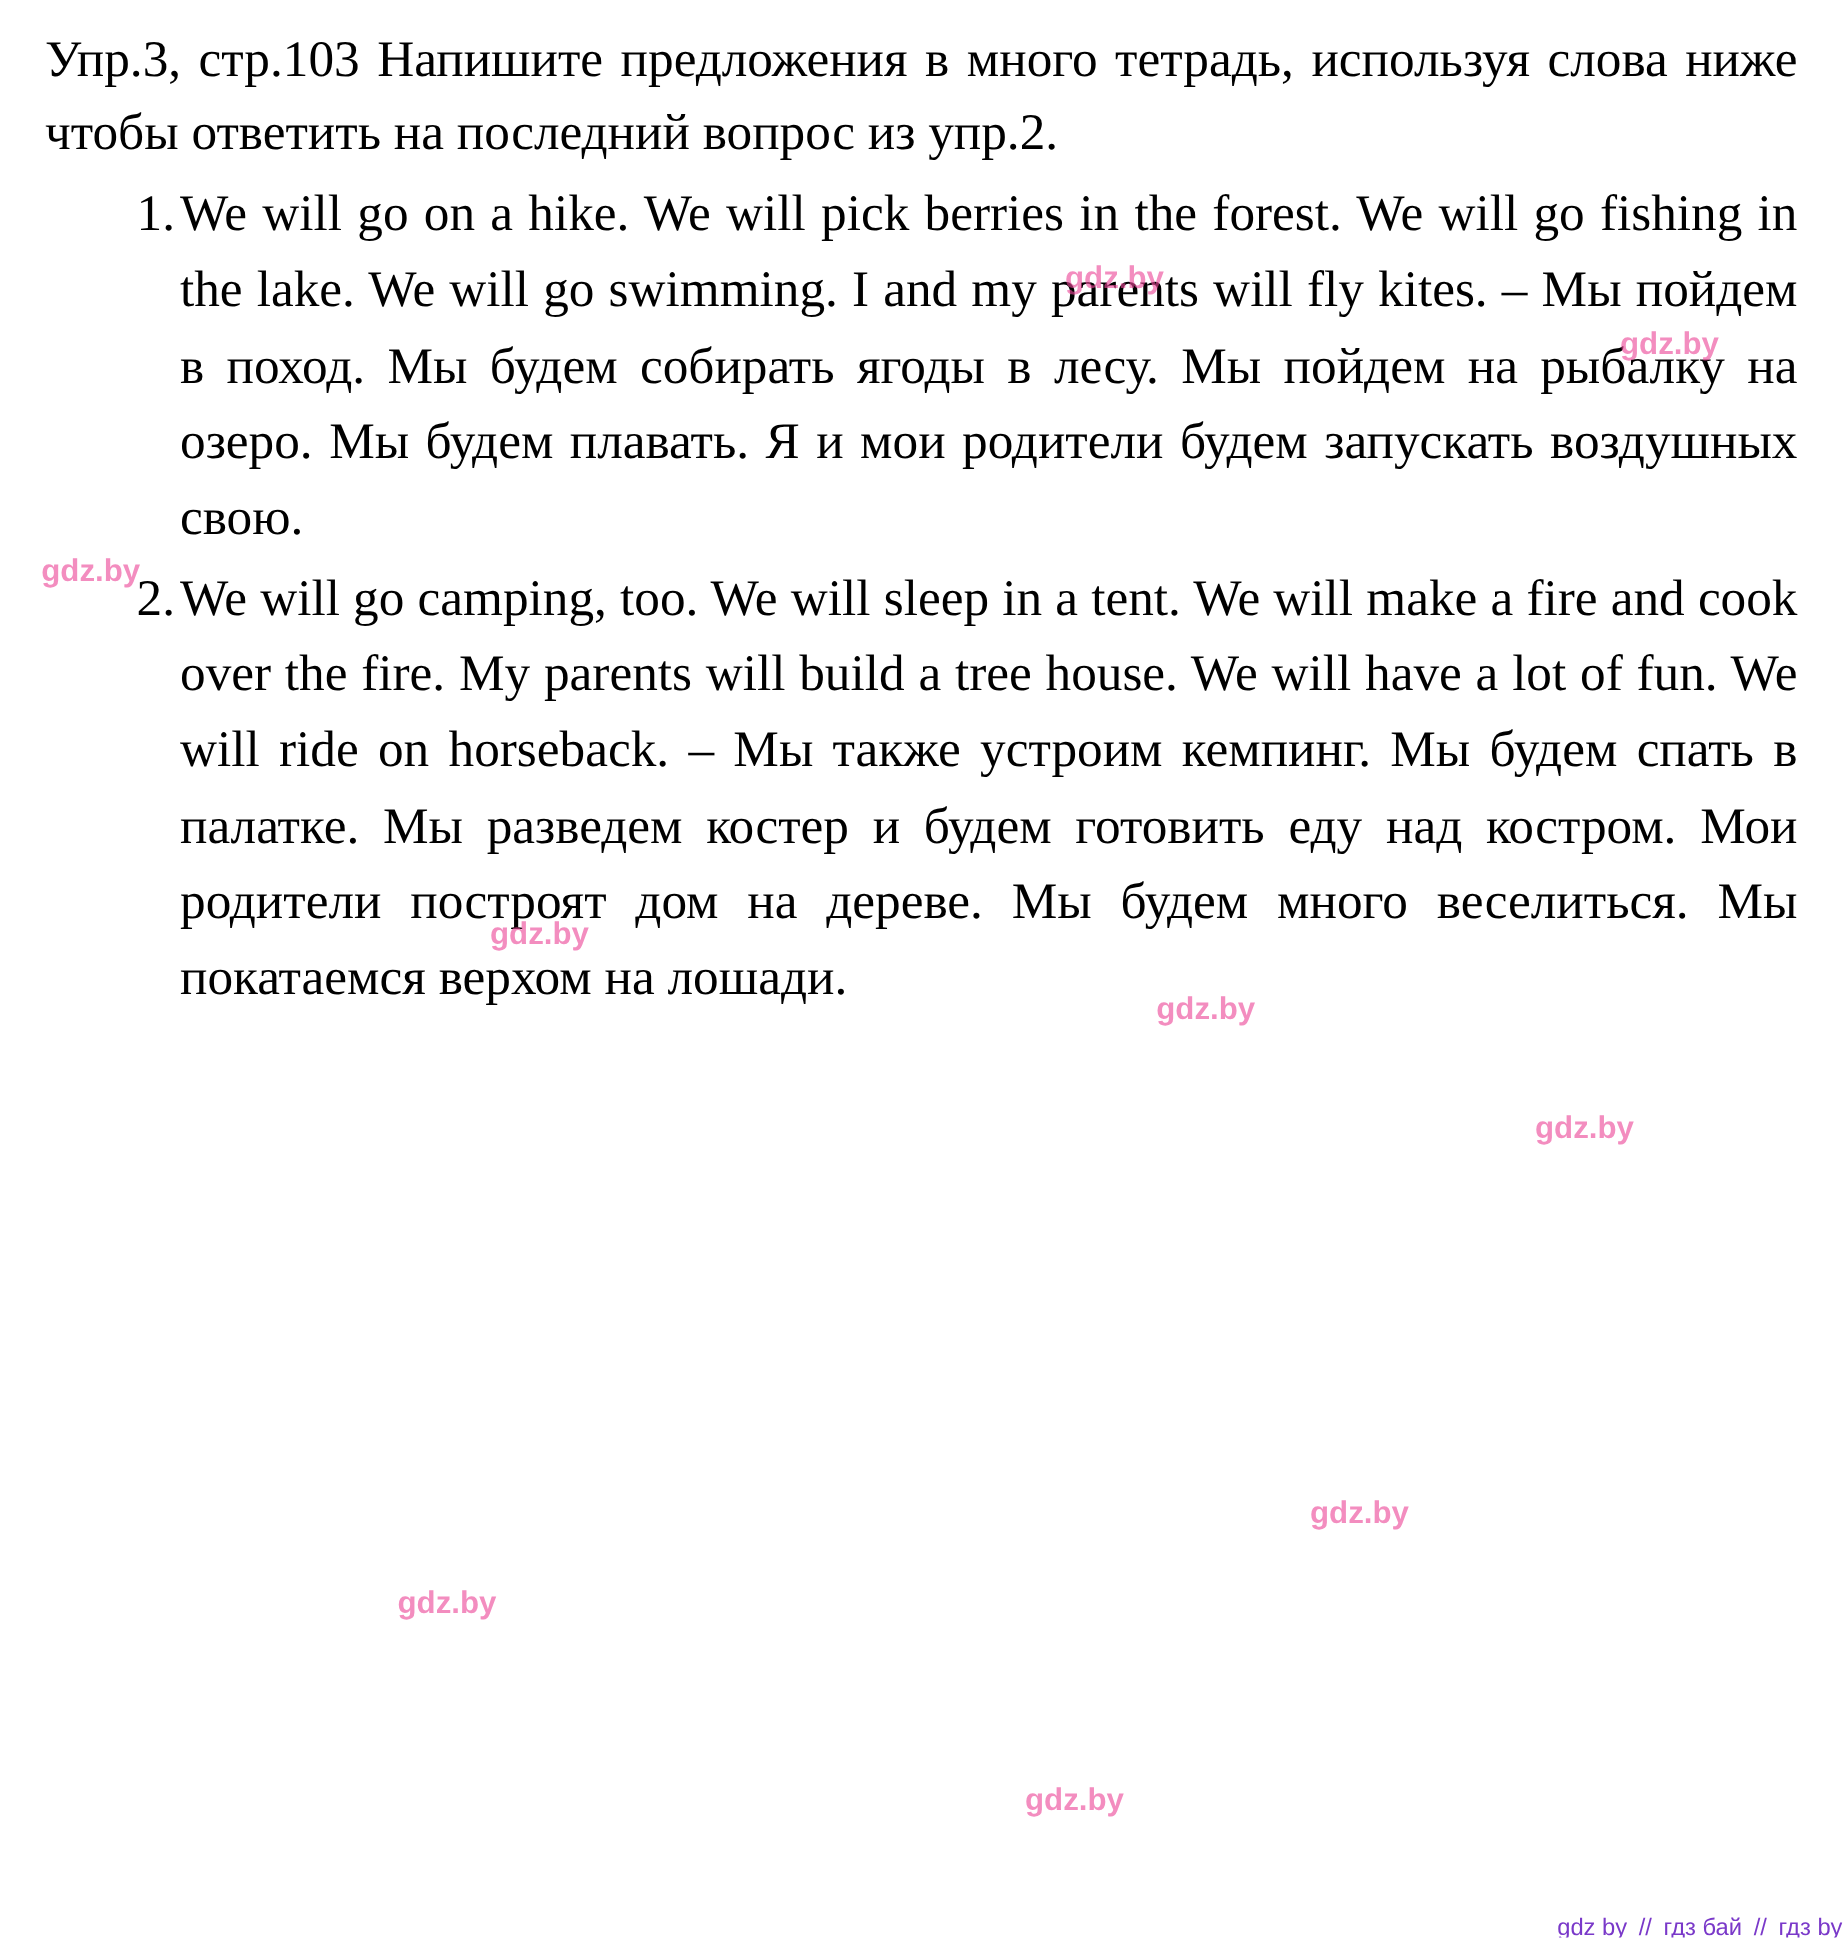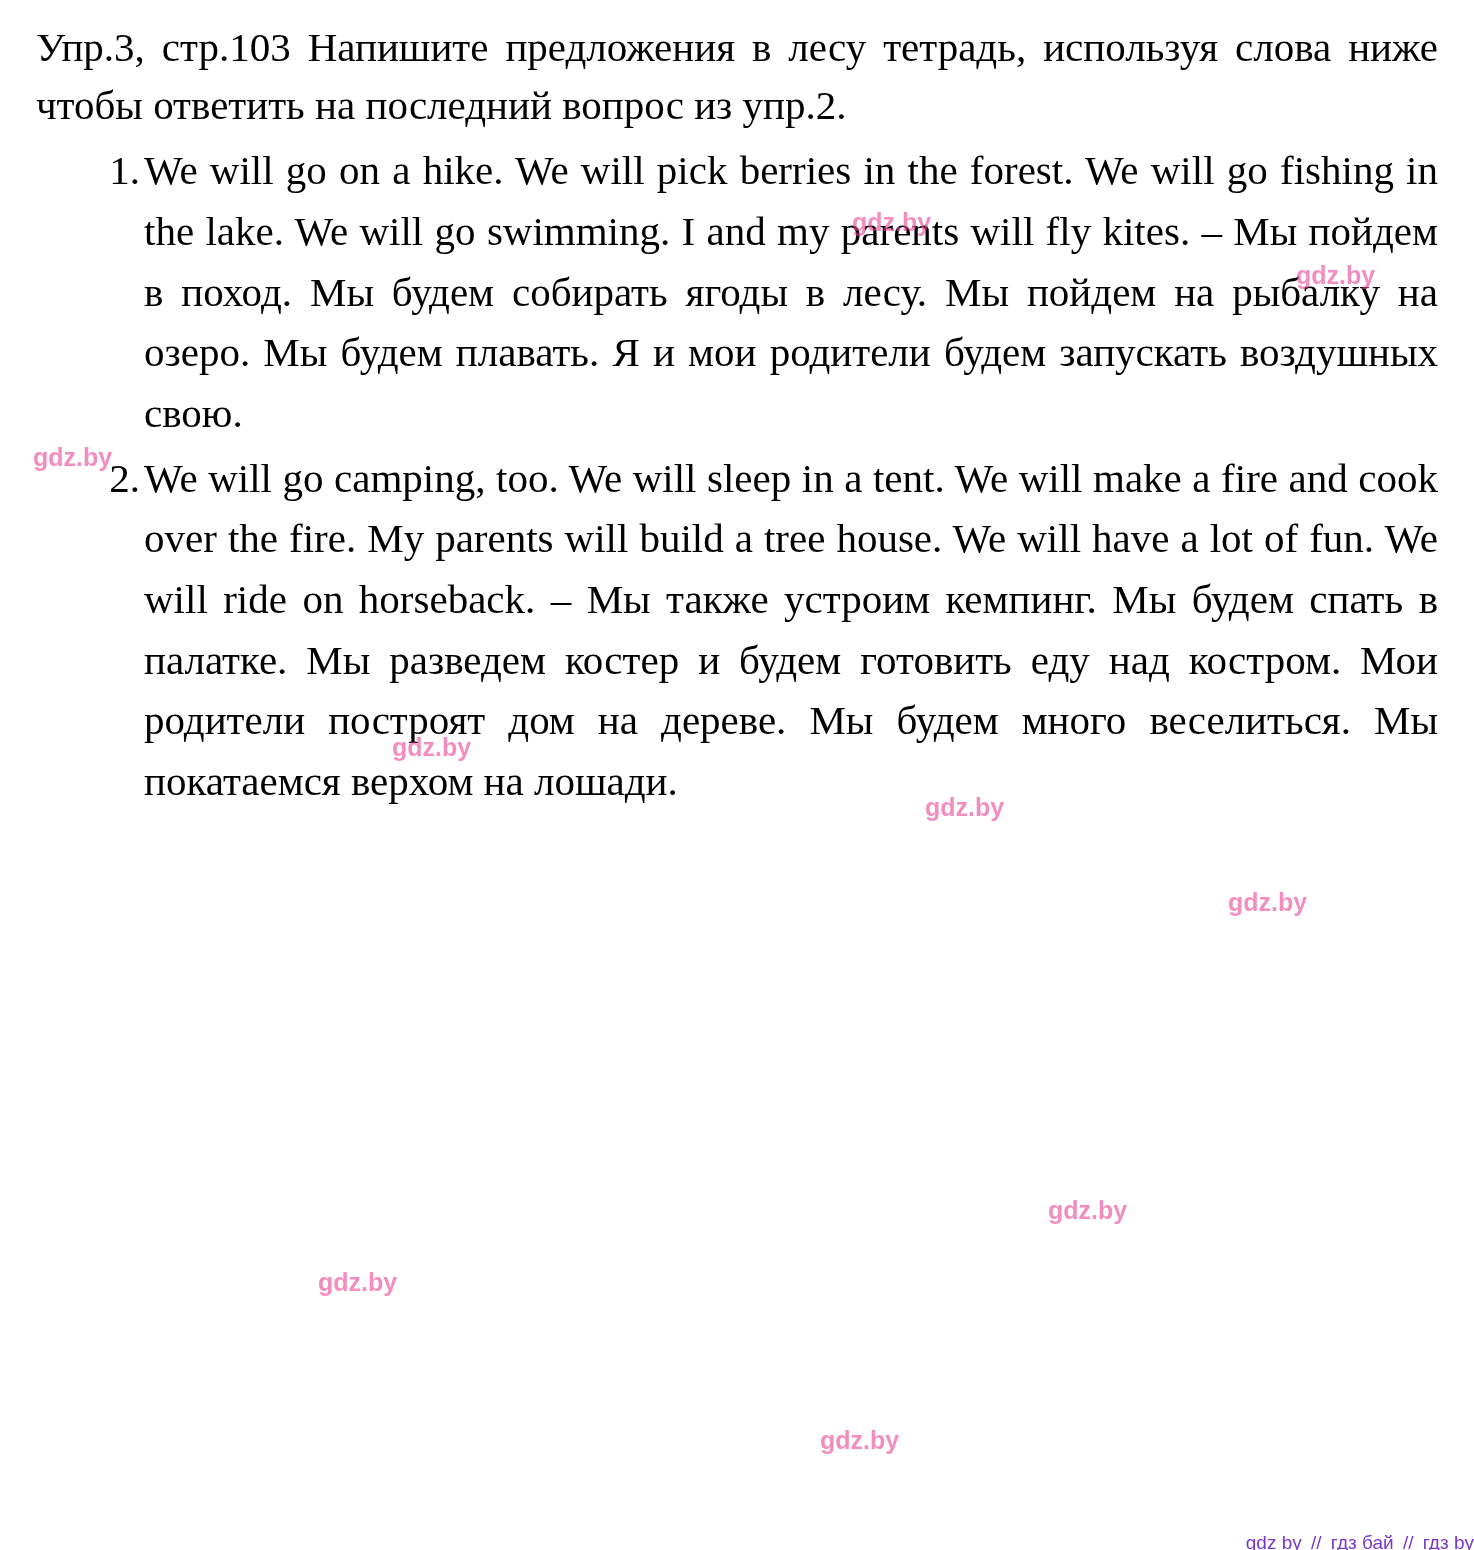--- a/index.html
+++ b/index.html
@@ -106,21 +106,21 @@
   .wm-7 { left: 1048px; top: 1178px; font-size: 25px; }
   .wm-8 { left: 318px;  top: 1250px; font-size: 25px; }
   .wm-9 { left: 820px;  top: 1408px; font-size: 25px; }
 </style>
 </head>
 <body>
 
 <div class="page">
 
 
-  <p class="task-heading">Упр.3, стр.103 Напишите предложения в лесу тетрадь, используя слова ниже чтобы ответить на последний вопрос из упр.2.</p>
+  <p class="task-heading">Упр.3, стр.103 Напишите предложения в много тетрадь, используя слова ниже чтобы ответить на последний вопрос из упр.2.</p>
 
   <ol class="answers">
     <li>
       <span class="num">1.</span>
       <span class="txt">We will go on a hike. We will pick berries in the forest. We will go fishing in the lake. We will go swimming. I and my parents will fly kites. – Мы пойдем в поход. Мы будем собирать ягоды в лесу. Мы пойдем на рыбалку на озеро. Мы будем плавать. Я и мои родители будем запускать воздушных свою.</span>
     </li>
     <li>
       <span class="num">2.</span>
       <span class="txt">We will go camping, too. We will sleep in a tent. We will make a fire and cook over the fire. My parents will build a tree house. We will have a lot of fun. We will ride on horseback. – Мы также устроим кемпинг. Мы будем спать в палатке. Мы разведем костер и будем готовить еду над костром. Мои родители построят дом на дереве. Мы будем много веселиться. Мы покатаемся верхом на лошади.</span>
     </li>

